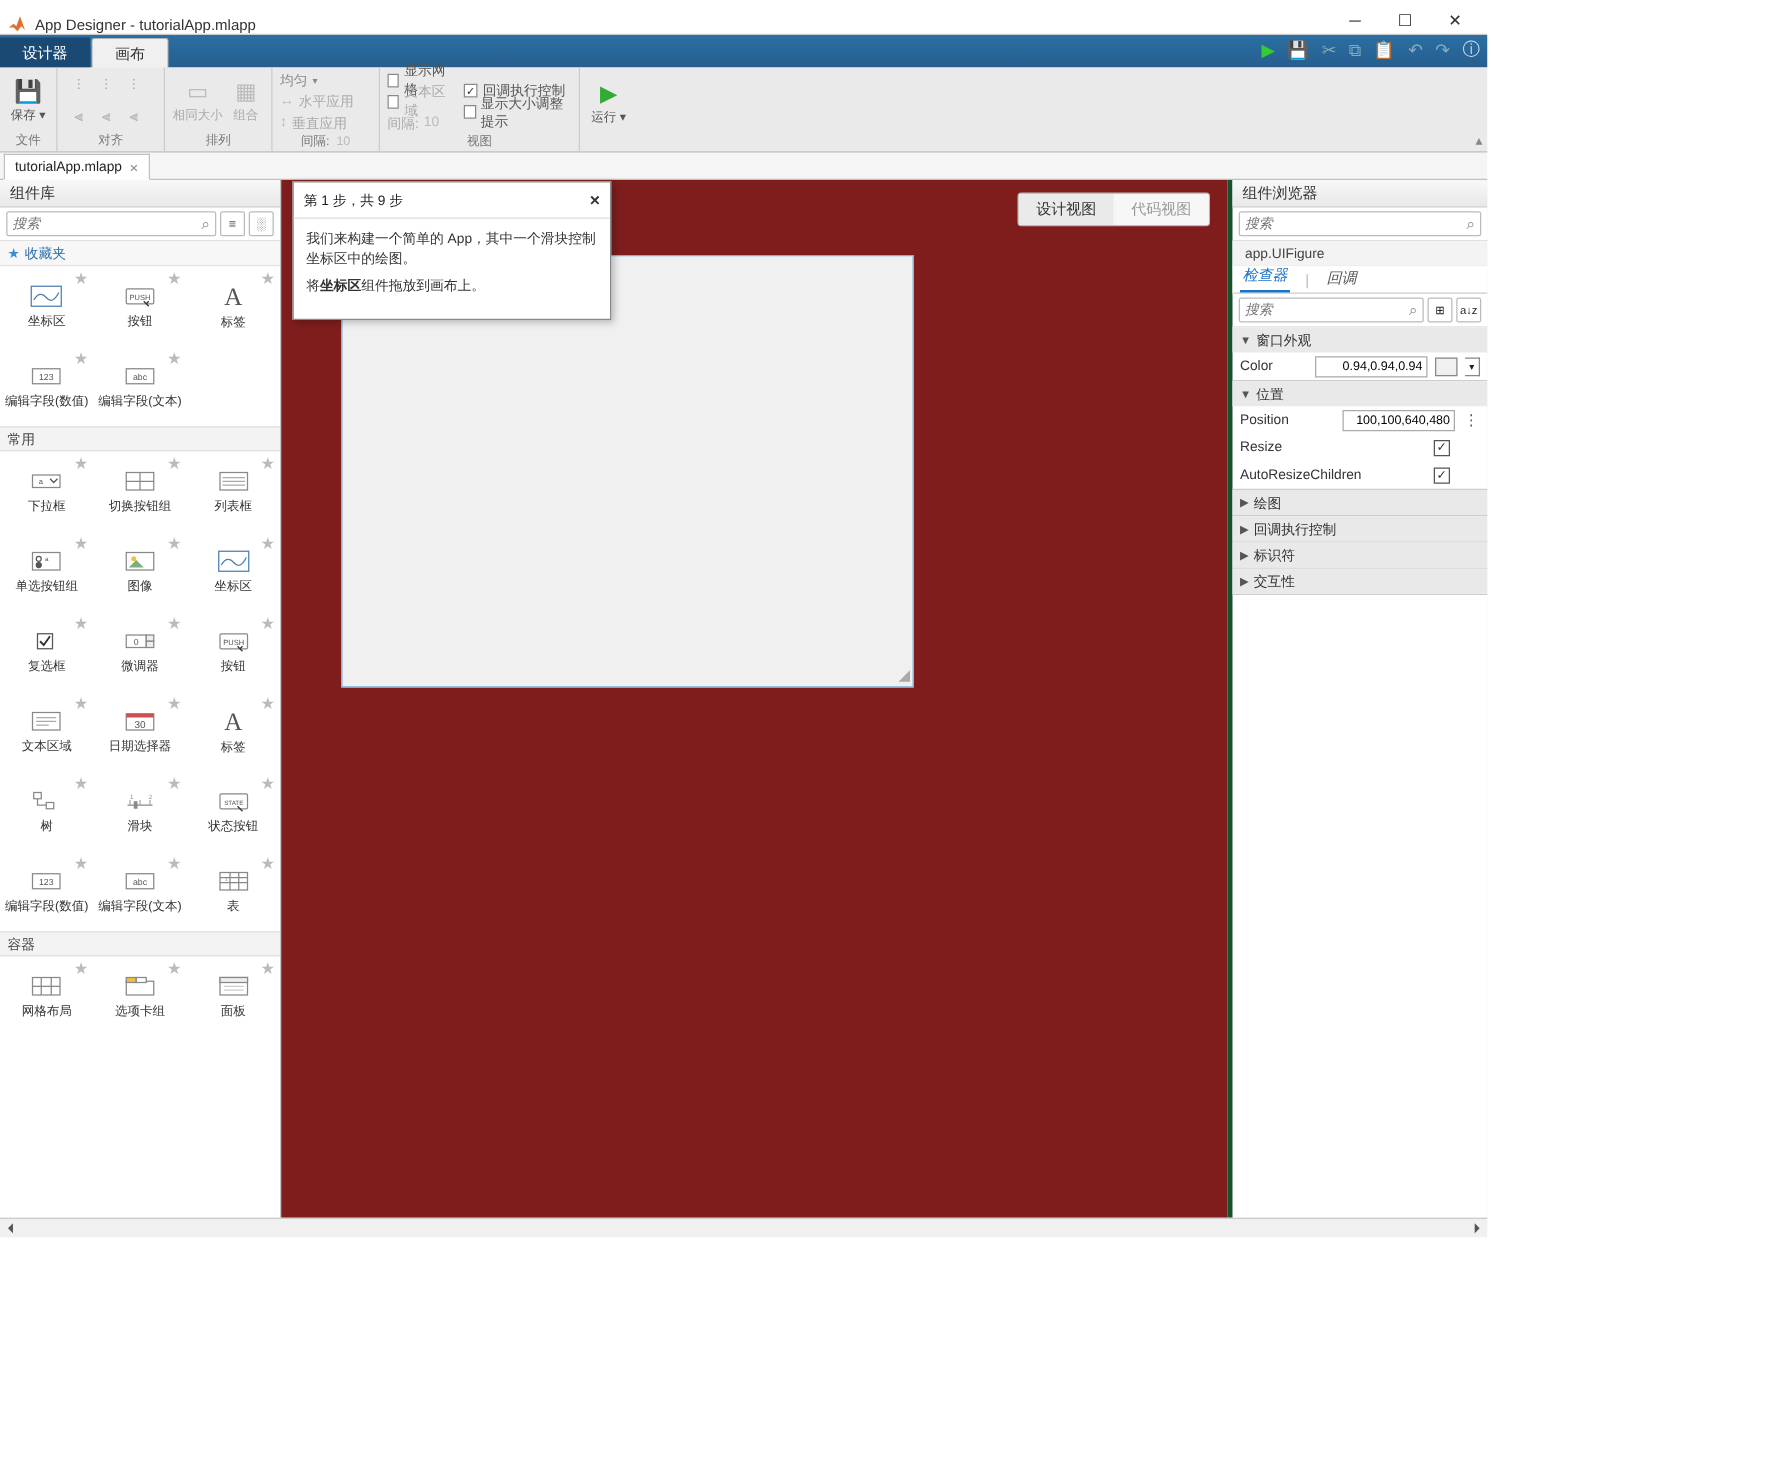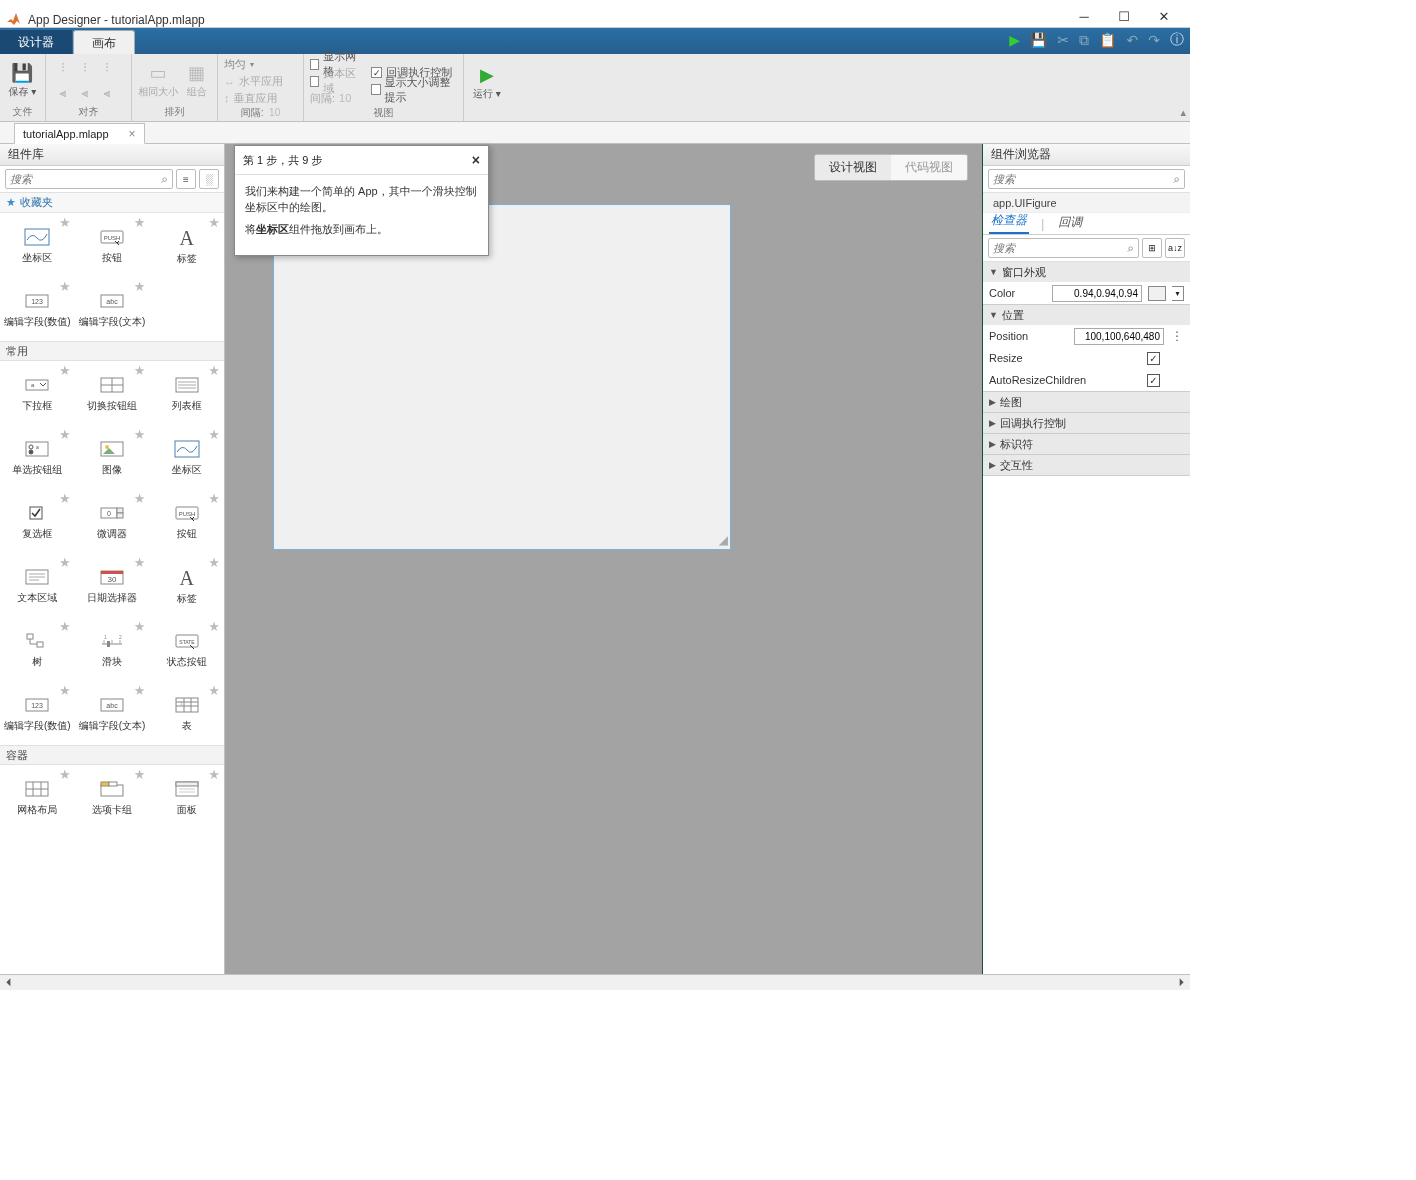--- a/index.html
+++ b/index.html
@@ -31,21 +31,21 @@
   .ts-bigbtn .ico { width:22px; height:22px; display:flex; align-items:center; justify-content:center; font-size:18px; }
   .ts-bigbtn .lbl { font-size:10px; margin-top:1px; }
   .ts-small { width:22px; height:20px; display:flex; align-items:center; justify-content:center; color:#aaa; }
   .ts-col { display:flex; flex-direction:column; gap:1px; font-size:11px; color:#888; }
   .ts-row { display:flex; align-items:center; gap:4px; height:16px; }
   .ts-check { width:11px; height:11px; border:1px solid #888; display:inline-flex; align-items:center; justify-content:center; font-size:9px; color:#333; background:#fff; }
   .ts-minimize { position:absolute; right:4px; bottom:2px; color:#888; font-size:11px; }
   
   
   .doctab-row { height:22px; background:#f5f5f5; border-bottom:1px solid #c0c0c0; display:flex; align-items:flex-end; }
-  .doctab { height:21px; background:#fff; border:1px solid #c0c0c0; border-bottom:1px solid #fff; padding:0 8px; display:flex; align-items:center; gap:20px; font-size:11px; margin-bottom:-1px; margin-left:14px;justify-content:space-between; }
+  .doctab { height:21px; background:#fff; border:1px solid #c0c0c0; border-bottom:1px solid #fff; padding:0 8px; display:flex; align-items:center; gap:6px; font-size:11px; margin-bottom:-1px; margin-left:3px;justify-content:space-between; }
   .doctab .close-x { color:#888; font-size:12px; }
   
   
   .main { display:flex; height:calc(990px - 28px - 26px - 68px - 22px - 16px); background:#ececec; }
   
   
   .left-panel { width:225px; background:#fff; border-right:1px solid #c0c0c0; display:flex; flex-direction:column; }
   .panel-title { height:22px; background:linear-gradient(#f8f8f8,#e8e8e8); border-bottom:1px solid #ccc; padding:0 8px; display:flex; align-items:center; font-size:12px; color:#333; }
   .search-row { display:flex; padding:3px 5px; gap:3px; border-bottom:1px solid #e0e0e0; align-items:center; }
   .search-box { flex:1; height:20px; border:1px solid #bbb; border-radius:2px; display:flex; align-items:center; padding:0 4px; background:#fff; }
@@ -54,37 +54,37 @@
   .view-btn { width:20px; height:20px; border:1px solid #bbb; border-radius:2px; display:flex; align-items:center; justify-content:center; font-size:10px; background:#fff; color:#555; }
   .lib-scroll { flex:1; overflow-y:auto; overflow-x:hidden; }
   .fav-hdr { height:20px; background:#f7f7f7; border-bottom:1px solid #e5e5e5; display:flex; align-items:center; padding:0 6px; font-size:11px; color:#2a6eaa; gap:4px; }
   .cat-hdr { height:20px; background:#f3f3f3; border-top:1px solid #e0e0e0; border-bottom:1px solid #e0e0e0; display:flex; align-items:center; padding:0 6px; font-size:11px; color:#444; }
   .comp-grid { display:grid; grid-template-columns: repeat(3, 1fr); }
   .comp-item { position:relative; height:64px; display:flex; flex-direction:column; align-items:center; justify-content:center; gap:3px; }
   .comp-item .star { position:absolute; top:2px; right:4px; color:#bbb; font-size:13px; }
   .comp-label { font-size:10px; text-align:center; color:#333; line-height:11px; padding:0 2px; }
   
   
-  .canvas-area { flex:1; position:relative; background:#a3a3a3; }
+  .canvas-area { flex:1; position:relative; background:#7f1d1d; }
   .view-switch { position:absolute; top:10px; right:14px; display:flex; border:1px solid #bbb; border-radius:3px; overflow:hidden; background:#fff; }
   .view-switch button { border:none; padding:4px 14px; font-size:12px; background:#f7f7f7; color:#444; }
   .view-switch button.active { background:#eaeaea; color:#333; }
   .view-switch button.code { color:#999; }
   .app-figure { position:absolute; left:48px; top:60px; width:458px; height:346px; background:#f0f0f0; border:1px solid #7ab0d8; }
   .app-figure .resize-grip { position:absolute; right:2px; bottom:2px; color:#aaa; font-size:12px; }
   
   
   .step-popup { position:absolute; left:234px; top:145px; width:255px; background:#fff; border:1px solid #888; box-shadow:2px 2px 6px rgba(0,0,0,0.25); z-index:50; font-size:11px; }
   .step-popup .hdr { padding:6px 8px; border-bottom:1px solid #ddd; display:flex; justify-content:space-between; align-items:center; font-size:11px;text-align:center; }
   .step-popup .hdr .x { font-size:14px; font-weight:bold; color:#333; }
   .step-popup .body { padding:8px 10px 12px; line-height:16px; color:#333; }
   .step-popup .body p { margin-bottom:6px; }
   
   
-  .right-panel { width:208px; background:#fff; border-left:1px solid #14532d; display:flex; flex-direction:column; }
+  .right-panel { width:208px; background:#fff; border-left:4px solid #14532d; display:flex; flex-direction:column; }
   .node-row { height:20px; border-bottom:1px solid #eee; padding:0 10px; display:flex; align-items:center; font-size:11px; color:#444; background:#f3f3f3; }
   .insp-tabs { height:22px; border-bottom:1px solid #ccc; display:flex; align-items:flex-end; padding:0 6px; gap:10px; background:#fff; }
   .insp-tabs span { font-size:12px; padding:3px 2px;font-style:italic; }
   .insp-tabs .active { color:#1a73c9; border-bottom:2px solid #1a73c9; }
   .insp-tabs .inactive { color:#555; }
   .insp-search { padding:3px 5px; display:flex; gap:3px; border-bottom:1px solid #e0e0e0; }
   .mini-toggle { width:20px; height:20px; border:1px solid #bbb; border-radius:2px; display:flex; align-items:center; justify-content:center; font-size:9px; background:#fff; }
   .prop-section { border-bottom:1px solid #ccc; }
   .prop-hdr { height:20px; background:#e9e9e9; display:flex; align-items:center; padding:0 6px; font-size:11px; color:#333; gap:4px; }
   .prop-hdr .tri { font-size:9px; color:#555; }

